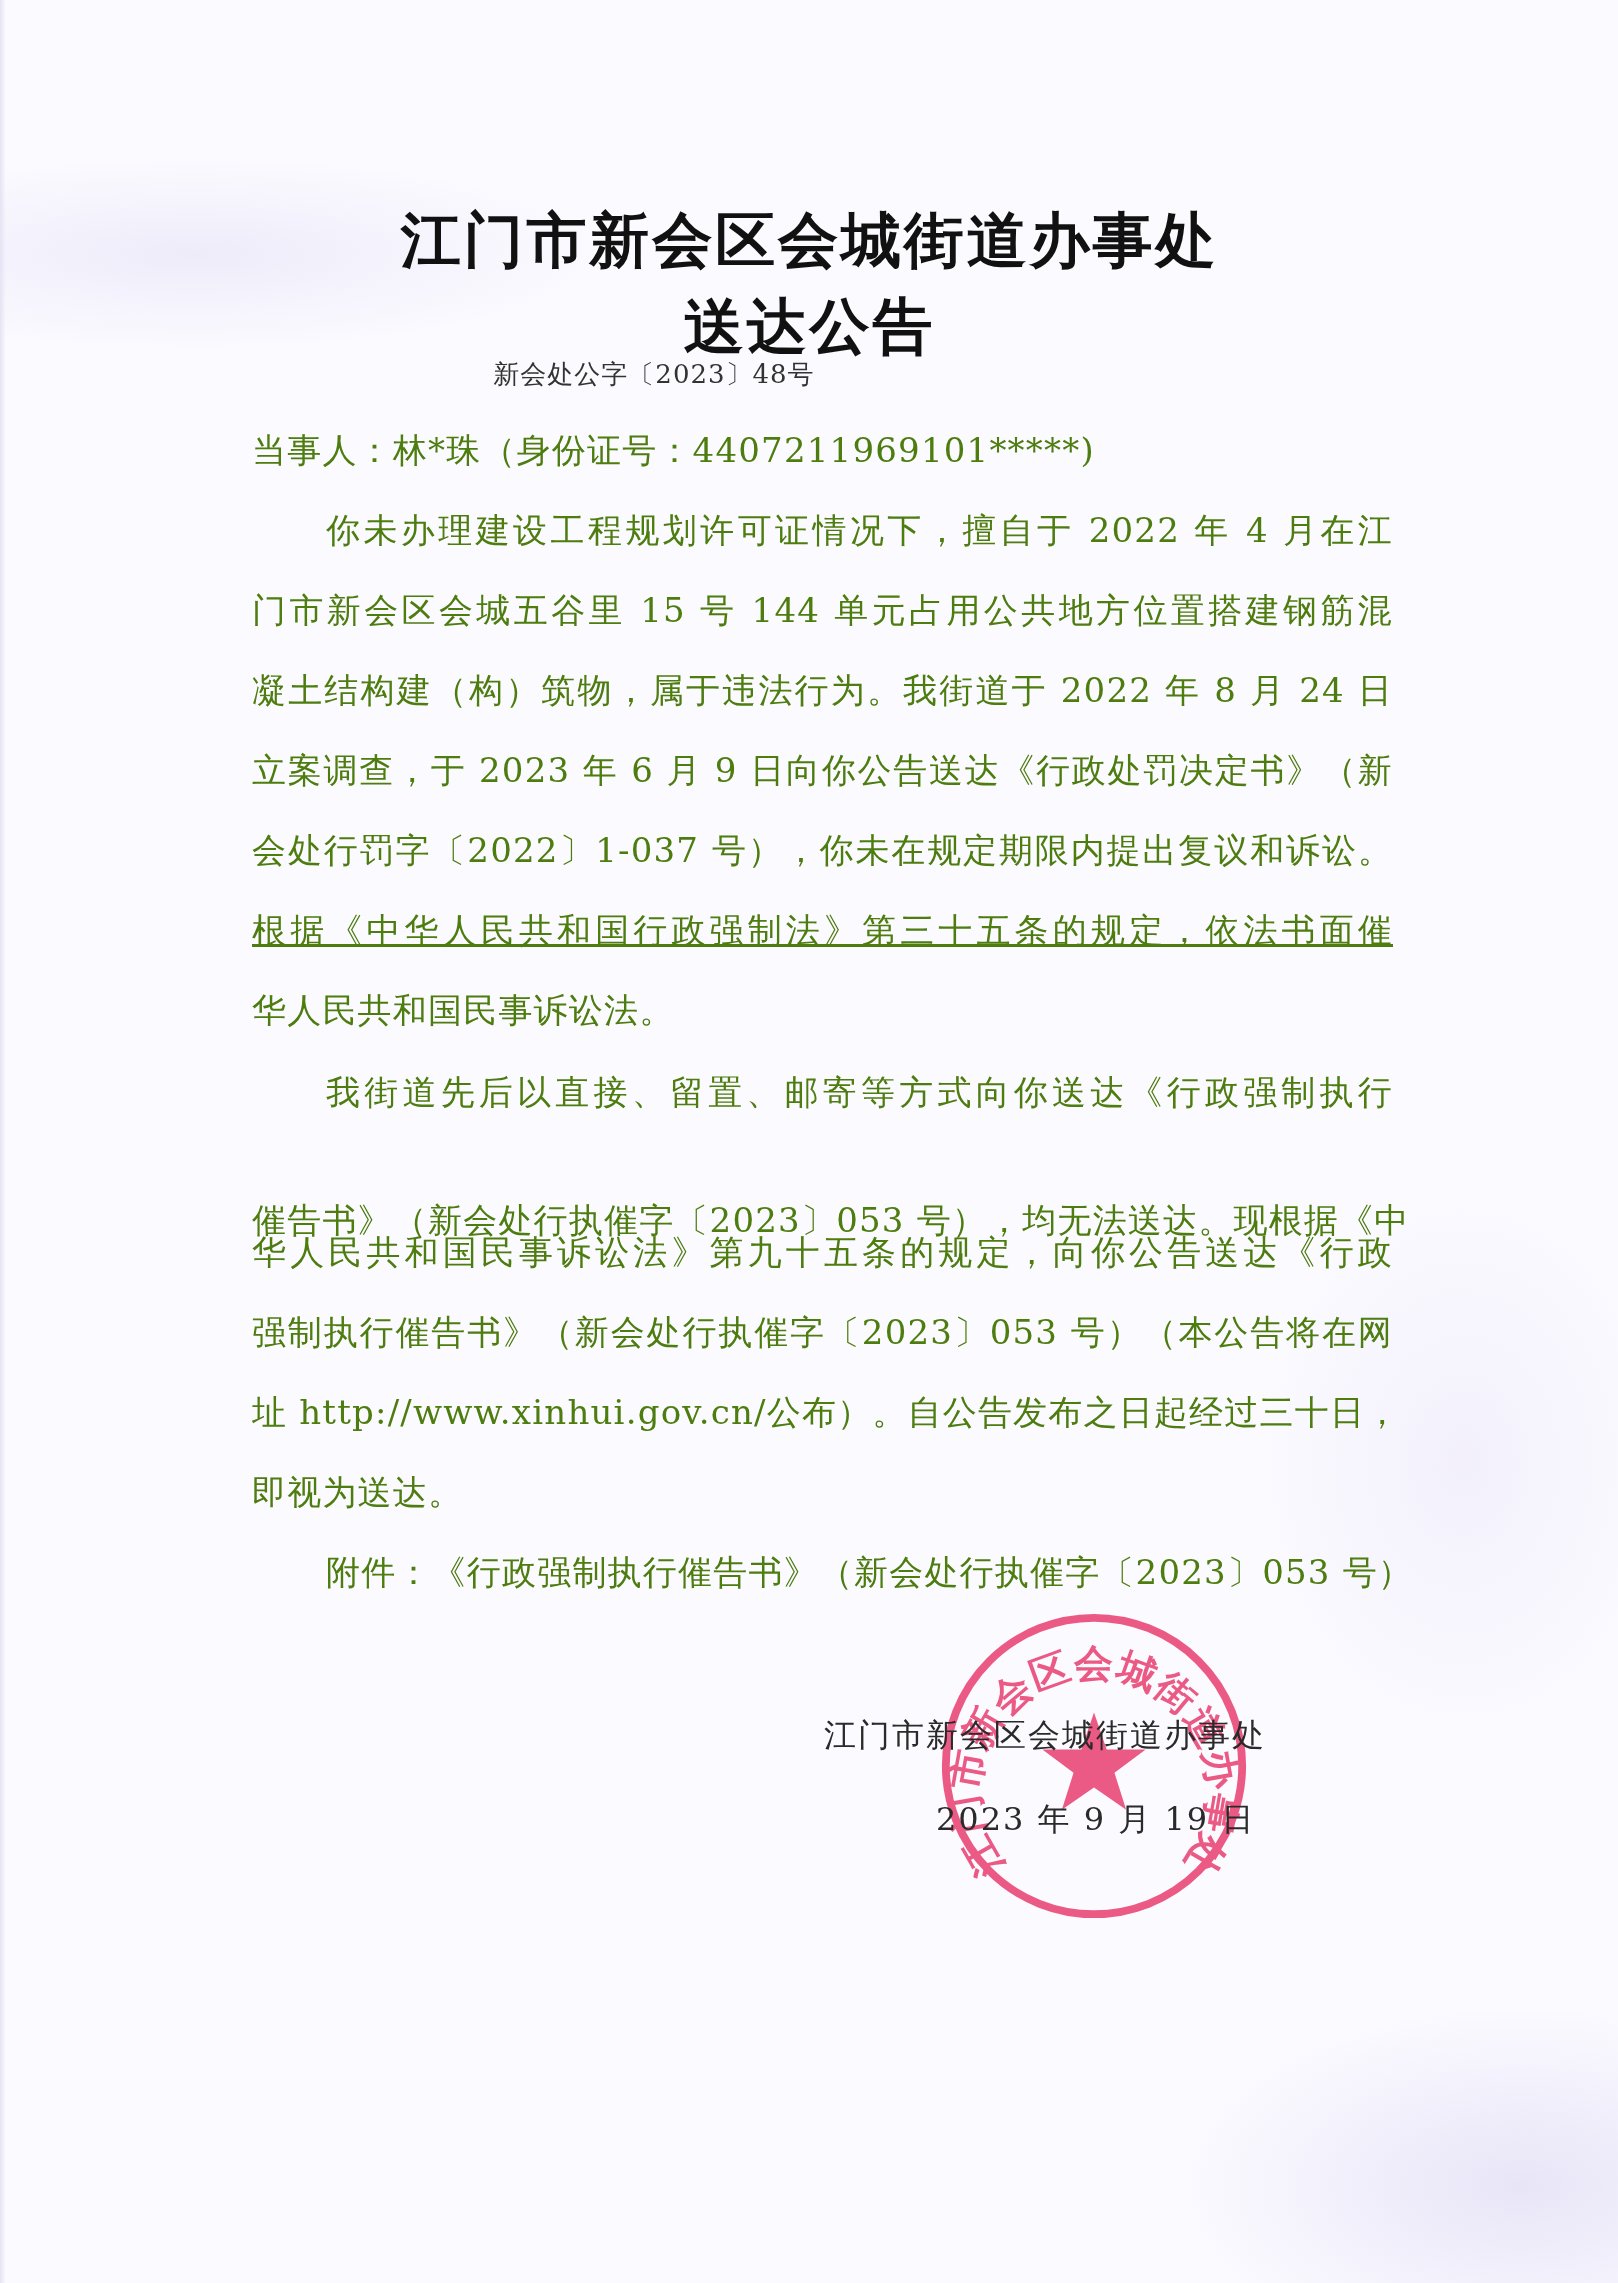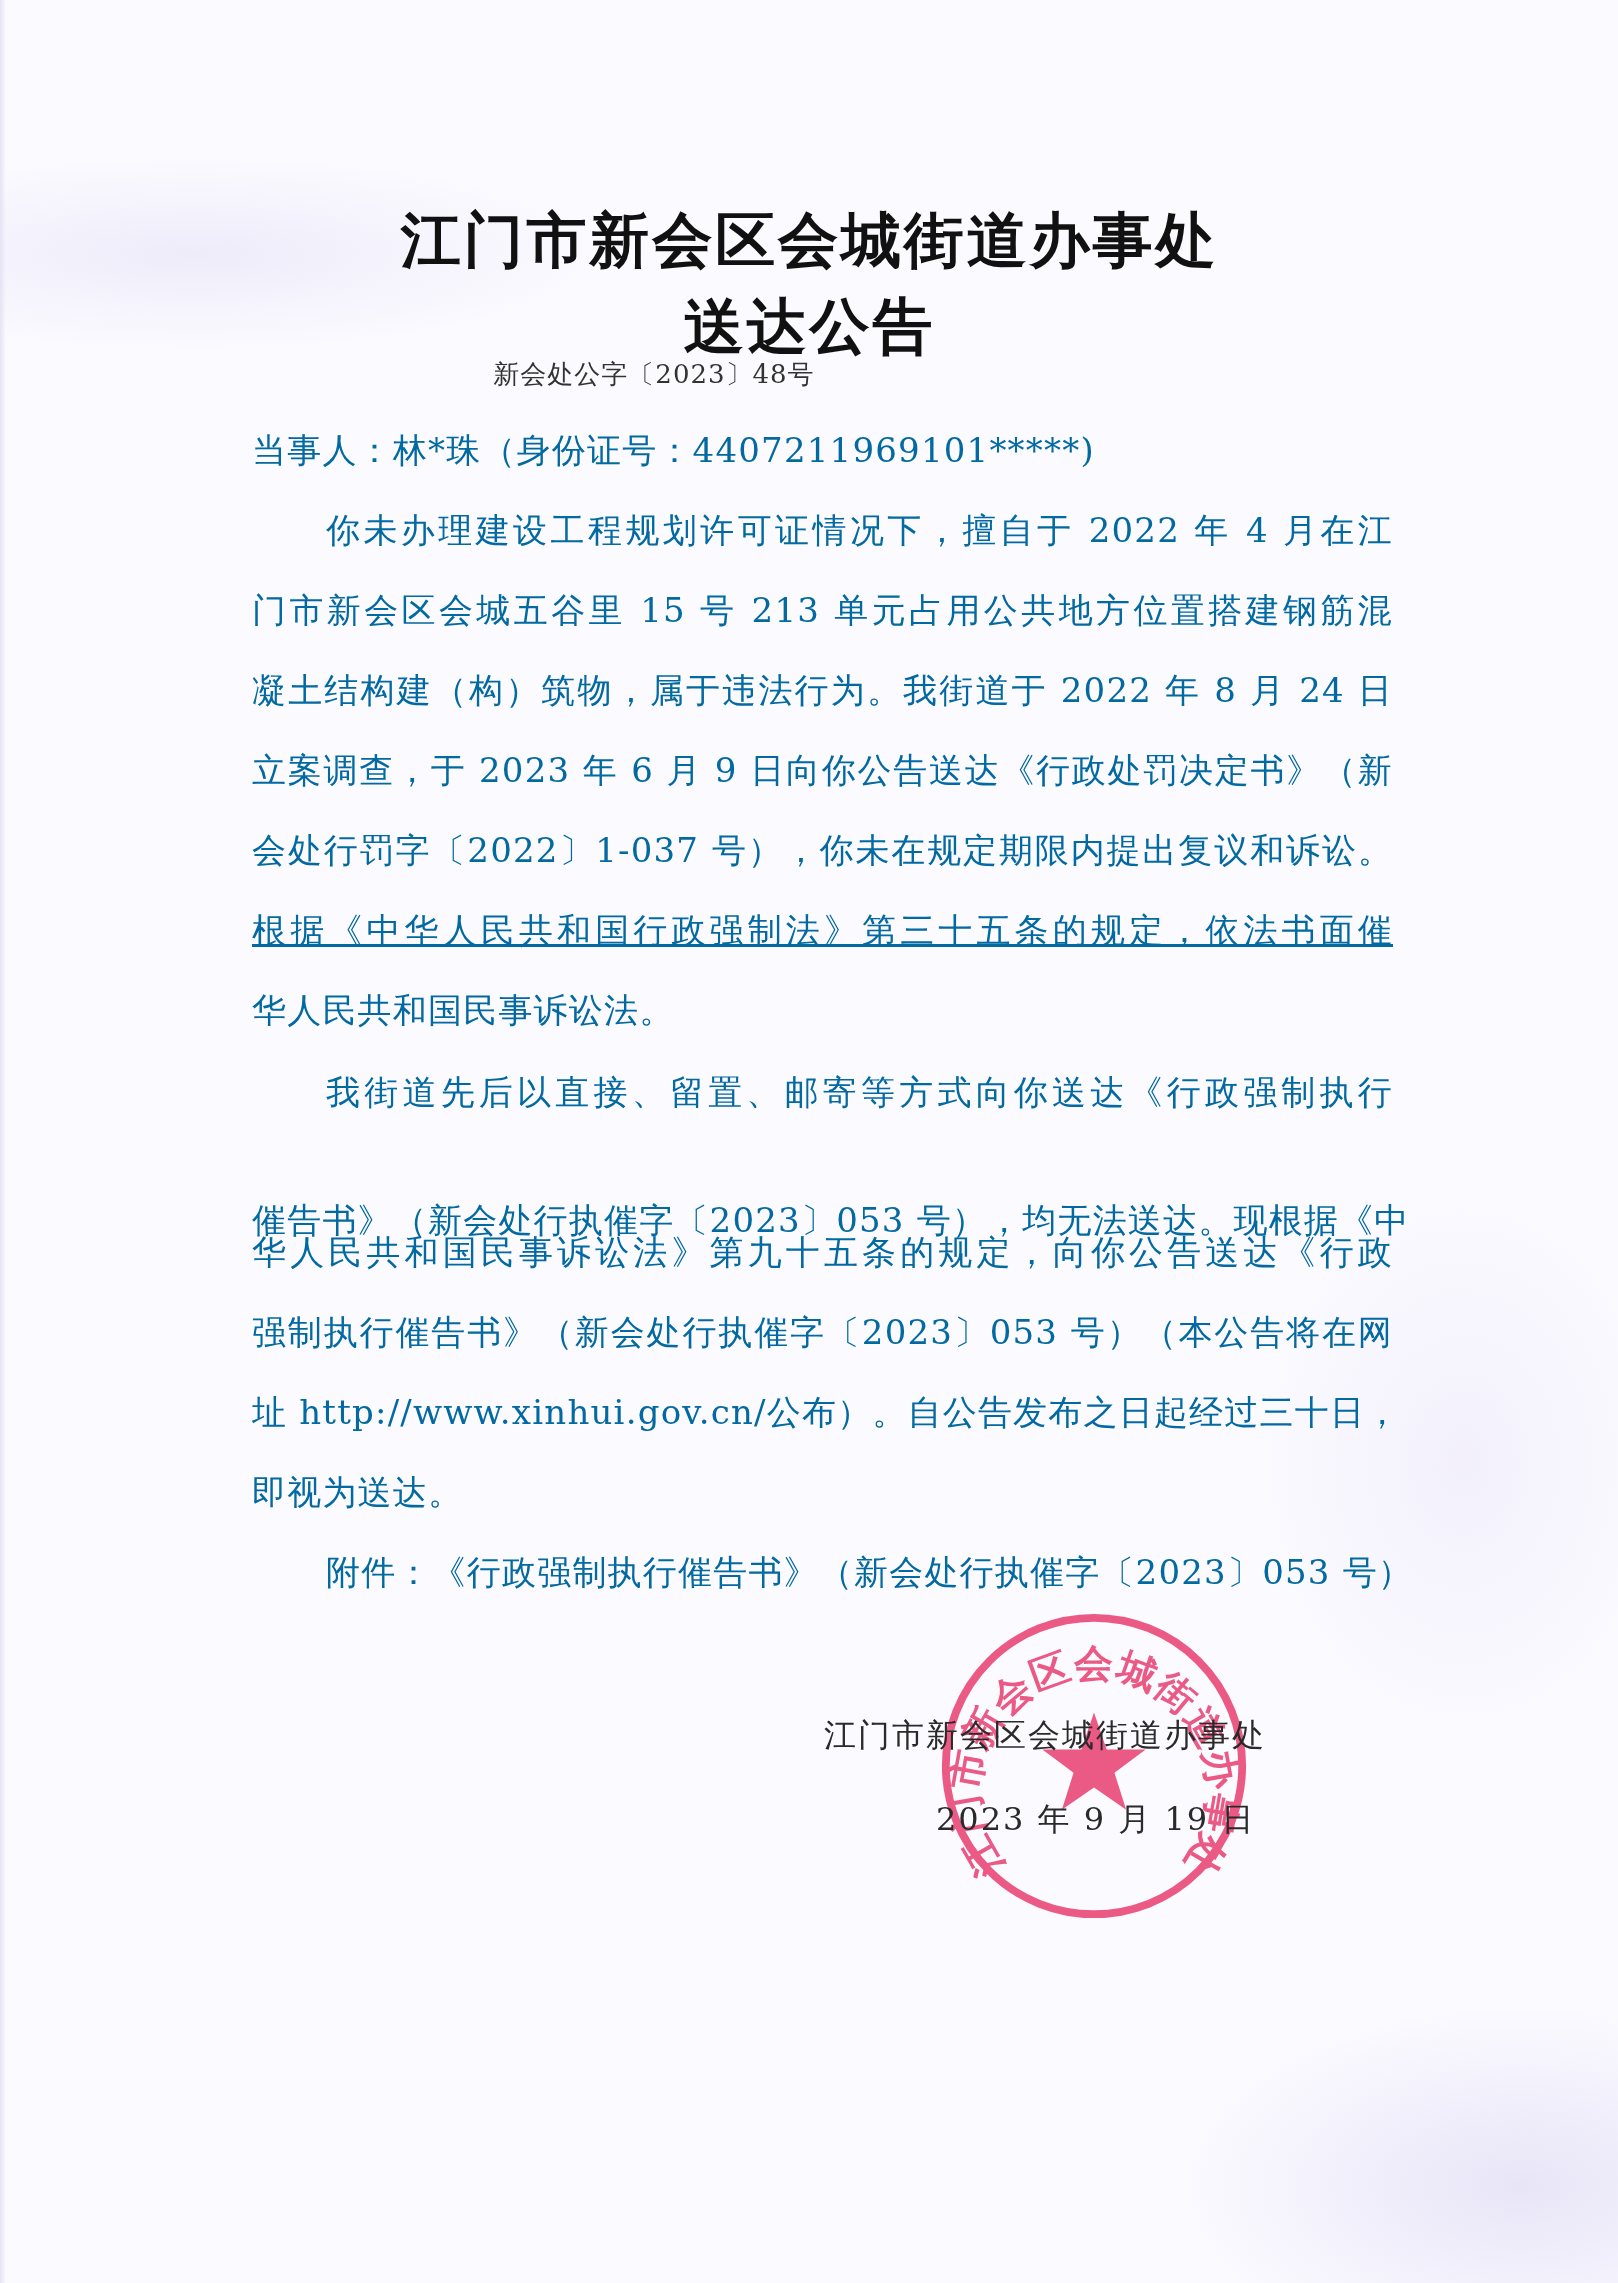--- a/index.html
+++ b/index.html
@@ -49,21 +49,21 @@
     letter-spacing: 1px;
   }
   .line {
     position: absolute;
     left: 252px;
     width: 1141px;
     font-size: 34px;
     line-height: 43px;
     white-space: nowrap;
     letter-spacing: 1.2px;
-    color: #0369a1;
+    color: #4d7c0f;
   }
   .line.justify {
     text-align: justify;
     text-align-last: justify;
   }
   .indent { left: 326px; width: 1067px; }
   .sign {
     position: absolute;
     font-size: 32px;
     color: #2a2a2a;
@@ -85,21 +85,21 @@
 
 <div class="paper-tint"></div>
 
 <div class="title l1">江门市新会区会城街道办事处</div>
 <div class="title l2">送达公告</div>
 <div class="doc-number">新会处公字〔2023〕48号</div>
 
 <div class="line" style="top:429px;">当事人：林*珠（身份证号：4407211969101*****)</div>
 
 <div class="line indent justify" style="top:509px;">你未办理建设工程规划许可证情况下，擅自于 2022 年 4 月在江</div>
-<div class="line justify" style="top:589px;">门市新会区会城五谷里 15 号 213 单元占用公共地方位置搭建钢筋混</div>
+<div class="line justify" style="top:589px;">门市新会区会城五谷里 15 号 144 单元占用公共地方位置搭建钢筋混</div>
 <div class="line justify" style="top:669px;">凝土结构建（构）筑物，属于违法行为。我街道于 2022 年 8 月 24 日</div>
 <div class="line justify" style="top:749px;">立案调查，于 2023 年 6 月 9 日向你公告送达《行政处罚决定书》（新</div>
 <div class="line justify" style="top:829px;">会处行罚字〔2022〕1-037 号），你未在规定期限内提出复议和诉讼。</div>
 <div class="line justify" style="top:909px;text-decoration:underline;">根据《中华人民共和国行政强制法》第三十五条的规定，依法书面催</div>
 <div class="line" style="top:989px;">华人民共和国民事诉讼法。</div>
 
 <div class="line indent justify" style="top:1071px;">我街道先后以直接、留置、邮寄等方式向你送达《行政强制执行</div>
 <div class="line justify" style="top:1151px;margin-top:48px;">催告书》（新会处行执催字〔2023〕053 号），均无法送达。现根据《中</div>
 <div class="line justify" style="top:1231px;">华人民共和国民事诉讼法》第九十五条的规定，向你公告送达《行政</div>
 <div class="line justify" style="top:1311px;">强制执行催告书》（新会处行执催字〔2023〕053 号）（本公告将在网</div>

